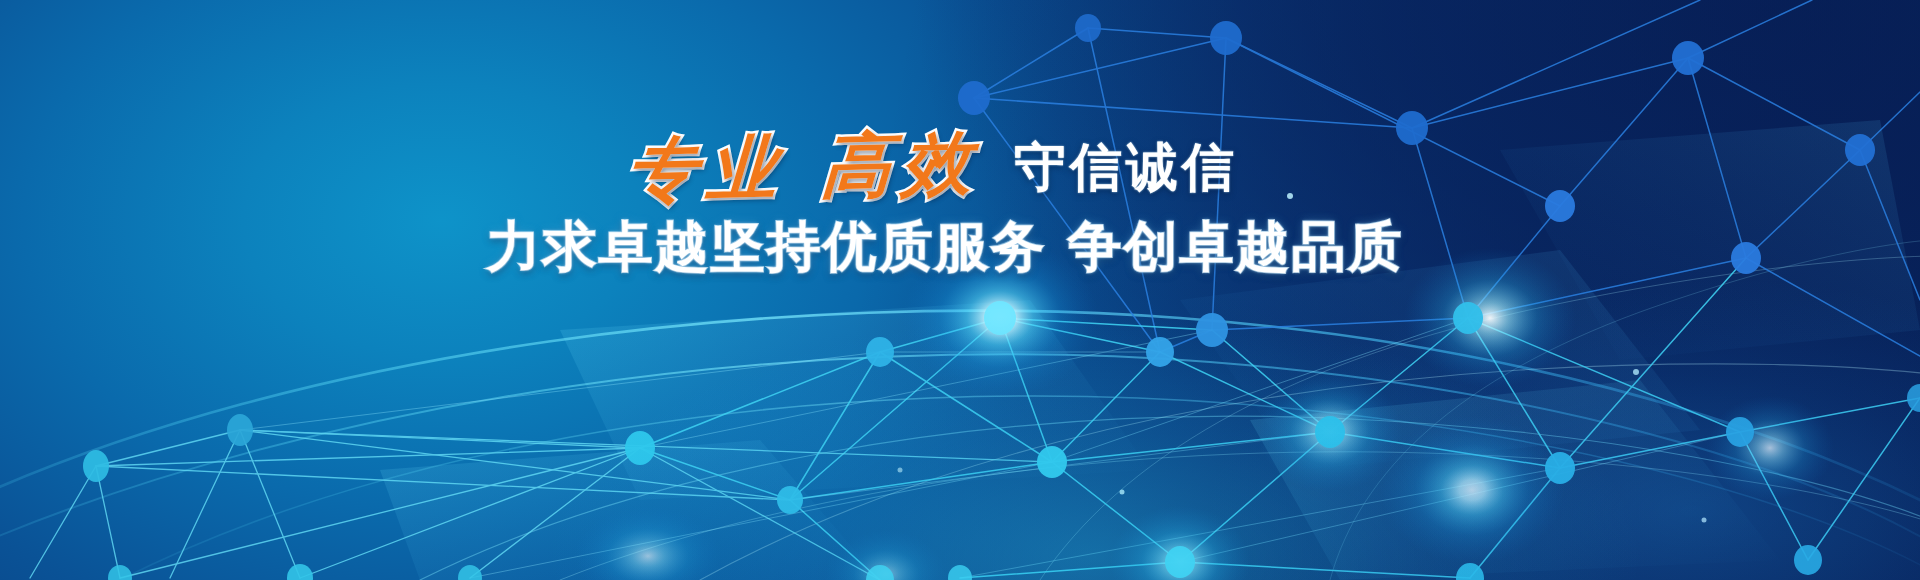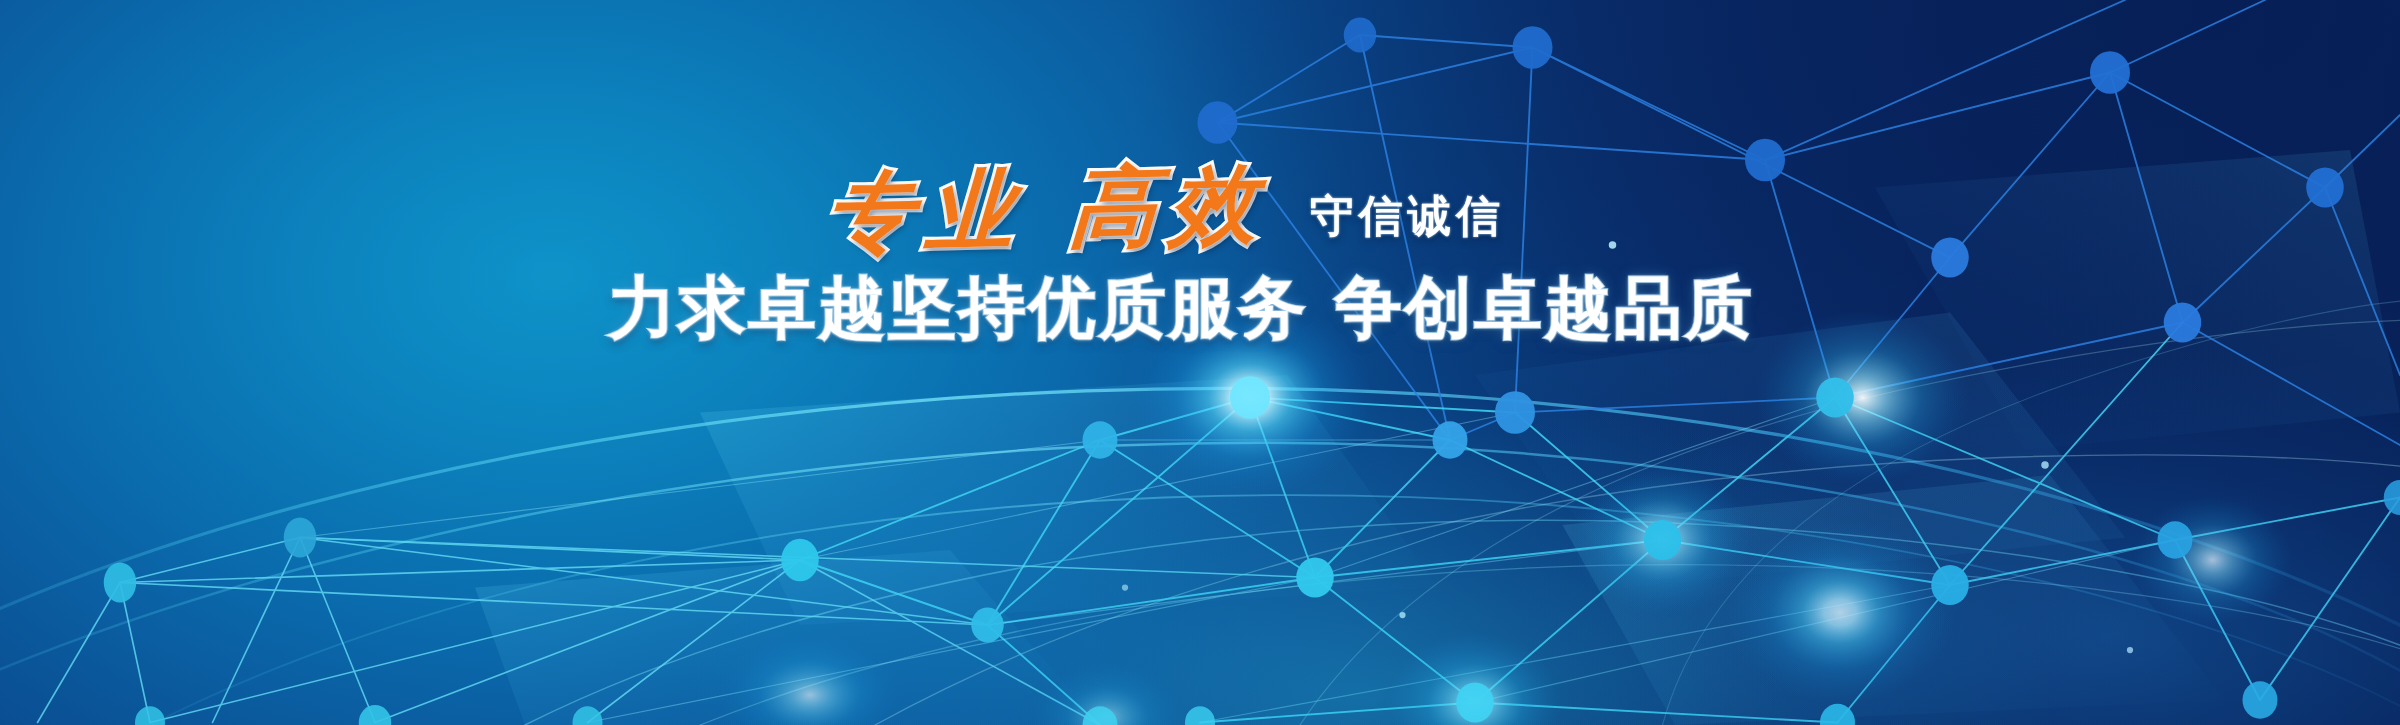--- a/index.html
+++ b/index.html
@@ -81,21 +81,21 @@
     paint-order: stroke fill;
     text-shadow:
       0 0 1px #ffffff,
       2px 3px 5px rgba(2,22,56,0.45);
     transform: skewX(-4deg) rotate(-1.4deg);
     vertical-align: -4px;
   }
   .trust {
     display: inline-block;
     font-family: "DejaVu Sans", "Liberation Sans", sans-serif;
-    font-size: 35px;
+    font-size: 52px;
     font-weight: bold;
     letter-spacing: 4px;
     color: #ffffff;
     margin-left: 28px;
     vertical-align: 2px;
     text-shadow:
       0 0 2px rgba(200,235,255,0.9),
       0 2px 6px rgba(3,26,62,0.55);
   }
   .line2 {

